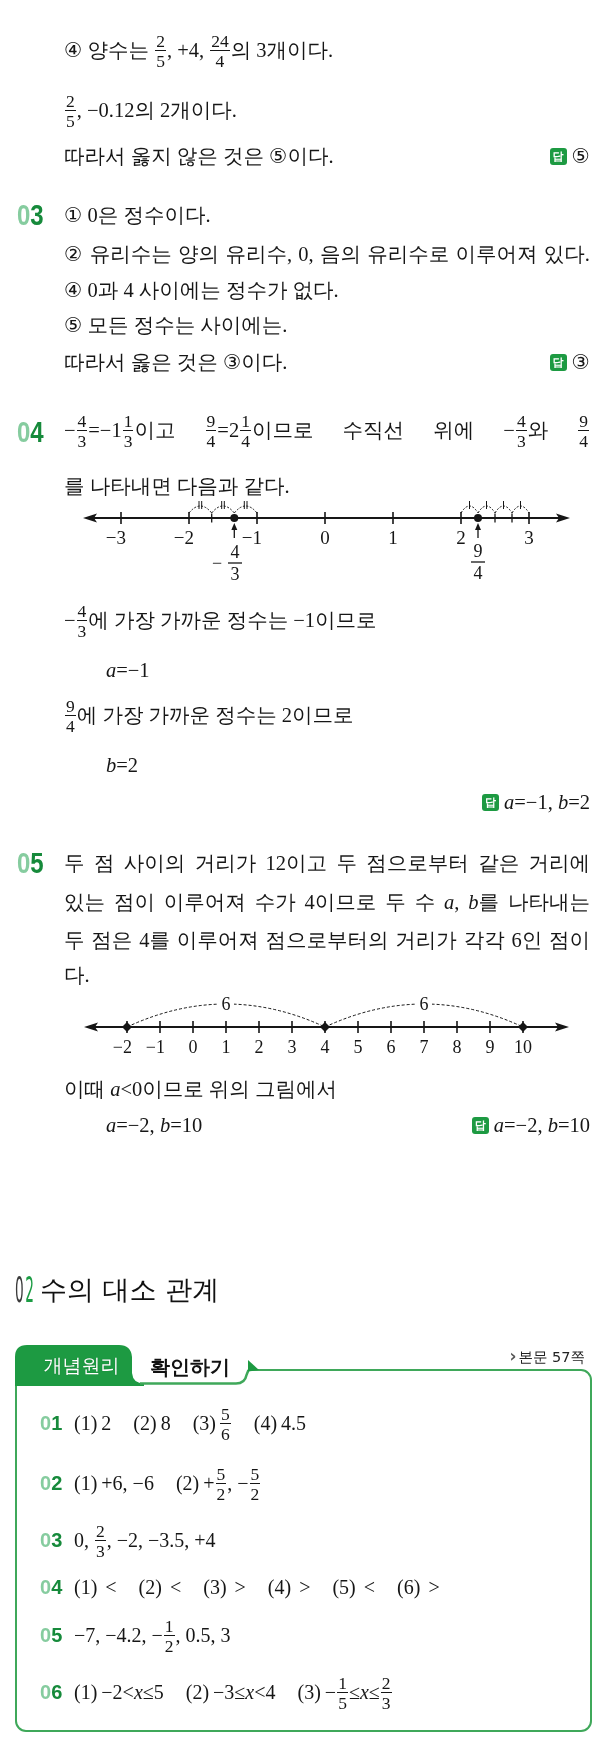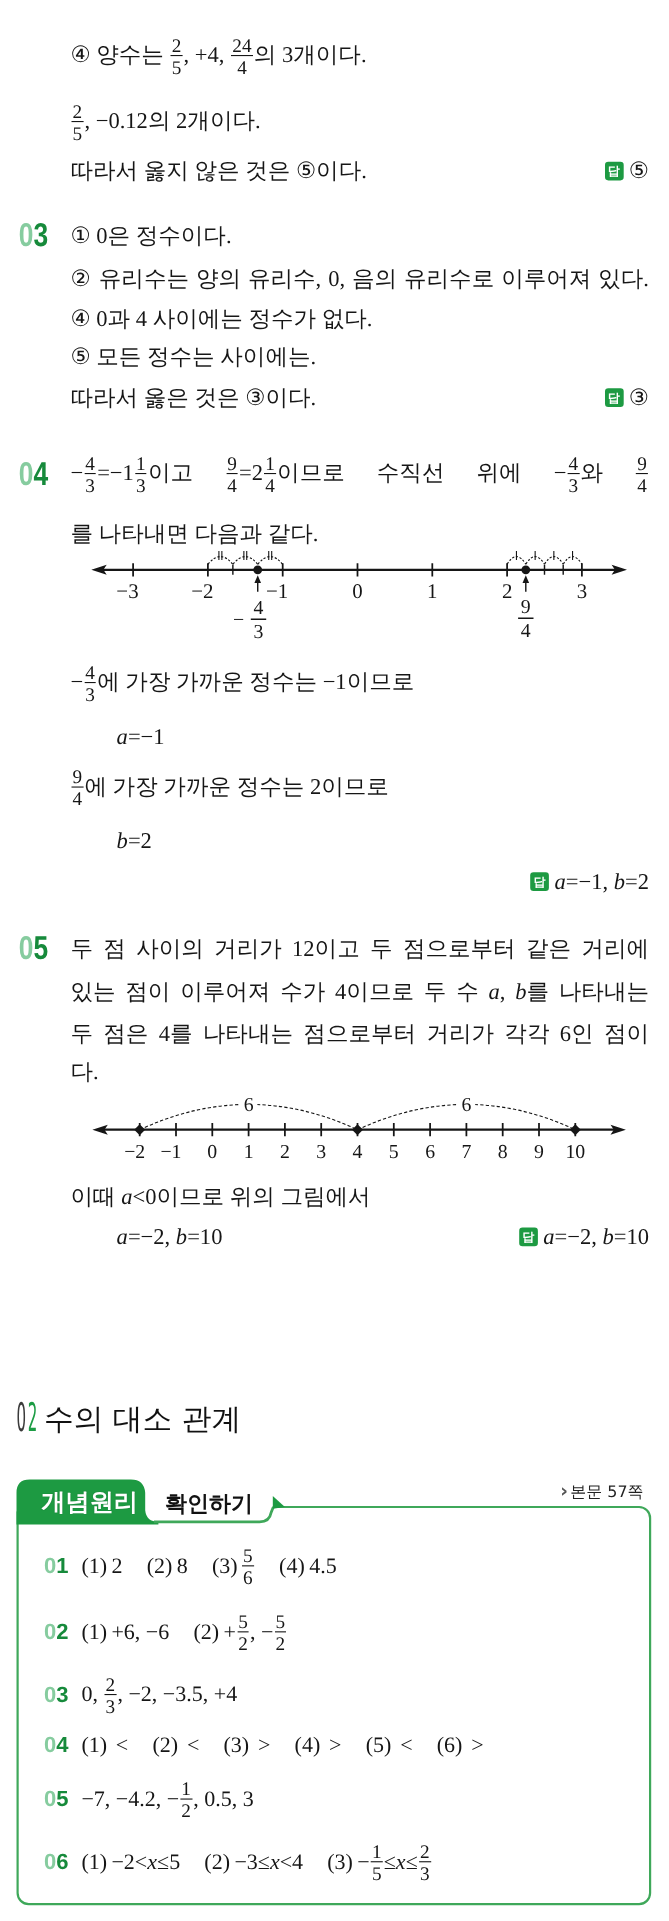--- a/index.html
+++ b/index.html
@@ -18,21 +18,21 @@
 .d2{color:#168a3b}
 .ans{position:absolute;right:18px;white-space:nowrap;line-height:26px;transform:translateY(-50%)}
 .badge{display:inline-block;width:17px;height:17px;border-radius:3px;background:#1d9a42;color:#ffffff;font-family:"DejaVu Sans",sans-serif;font-weight:bold;font-size:11px;line-height:17px;text-align:center;vertical-align:middle;margin-right:5px;position:relative;top:-2px}
 .nl{position:absolute;left:0}
 .snum{position:absolute;left:15px;top:1290px;font-family:"DejaVu Sans",sans-serif;font-size:36px;line-height:36px;letter-spacing:4px;white-space:nowrap;transform:translateY(-50%) scaleX(.38);transform-origin:0 50%}
 .s0{color:#3b3b3b}
 .s2{color:#1c9c44}
 .stitle{position:absolute;left:40px;top:1290px;transform:translateY(-50%);font-family:"DejaVu Sans",sans-serif;font-weight:normal;font-size:27px;color:#111111;white-space:nowrap}
 .cbox{position:absolute;left:15px;top:1369px;width:577px;height:363px;border:2.5px solid #3fa85a;border-radius:0 11px 11px 11px}
 .tabsvg{position:absolute;left:0;top:1340px}
-.tab1{position:absolute;left:15px;width:133px;top:1366px;transform:translateY(-50%);text-align:center;font-family:"DejaVu Sans",sans-serif;font-weight:bold;font-size:22px;color:#ffffff;white-space:nowrap;text-shadow:0 0 1px #0f6e2c}
+.tab1{position:absolute;left:15px;width:133px;top:1366px;transform:translateY(-50%);text-align:center;font-family:"DejaVu Sans",sans-serif;font-weight:normal;font-size:19px;color:#ffffff;white-space:nowrap;text-shadow:0 0 1px #0f6e2c}
 .tab2{position:absolute;left:150px;top:1367px;transform:translateY(-50%);font-family:"DejaVu Sans",sans-serif;font-weight:bold;font-size:20px;color:#111111;white-space:nowrap}
 .pref{position:absolute;right:23px;top:1356px;transform:translateY(-50%);font-family:"DejaVu Sans",sans-serif;font-size:14.5px;color:#222222;white-space:nowrap}
 .pref .chev{font-weight:bold;color:#555555;font-size:17px;margin-right:2px}
 .item{position:absolute;left:40px;white-space:nowrap;line-height:26px;font-size:20px;transform:translateY(-50%)}
 .inum{display:inline-block;width:34px;font-family:"Liberation Sans",sans-serif;font-weight:bold;font-size:20px}
 .part{margin-right:22px}
 .pval{padding-left:4px}
 </style>
 </head>
 <body>
@@ -129,21 +129,21 @@
 
 <div class="ln" style="top:622px"><span>−</span><span class="frac"><span class="num">4</span><span class="den">3</span></span><span>에 가장 가까운 정수는 −1이므로</span></div>
 <div class="ln eq" style="top:670px"><span class="v">a</span><span>=−1</span></div>
 <div class="ln" style="top:717px"><span class="frac"><span class="num">9</span><span class="den">4</span></span><span>에 가장 가까운 정수는 2이므로</span></div>
 <div class="ln eq" style="top:765px"><span class="v">b</span><span>=2</span></div>
 <div class="ans" style="top:802px"><span class="badge">답</span><span class="v">a</span><span>=−1, </span><span class="v">b</span><span>=2</span></div>
 
 <div class="pnum" style="top:863px"><span class="d1">0</span><span class="d2">5</span></div>
 <div class="ln just" style="top:863px">두 점 사이의 거리가 12이고 두 점으로부터 같은 거리에</div>
 <div class="ln just" style="top:902px"><span>있는 점이 이루어져 수가 4이므로 두 수 </span><span class="v">a</span><span>, </span><span class="v">b</span><span>를 나타내는</span></div>
-<div class="ln just" style="top:940px">두 점은 4를 나타내는 점으로부터 거리가 각각 6인 점이</div>
+<div class="ln just" style="top:940px">두 점은 4를 이루어져 점으로부터의 거리가 각각 6인 점이</div>
 <div class="ln" style="top:975px">다.</div>
 
 <svg class="nl" style="top:990px" width="608" height="70" viewBox="0 0 608 70">
   <g fill="none" stroke="#161616" stroke-width="1" stroke-dasharray="3 2">
     <path d="M127,37 Q226,-9 325,37"></path>
       <path d="M325,37 Q424,-9 523,37"></path>
   </g>
   <rect x="218" y="3" width="16" height="21" fill="#ffffff"></rect>
   <rect x="416" y="3" width="16" height="21" fill="#ffffff"></rect>
   <g font-family="Liberation Serif, DejaVu Serif, serif" font-size="18" fill="#161616">

